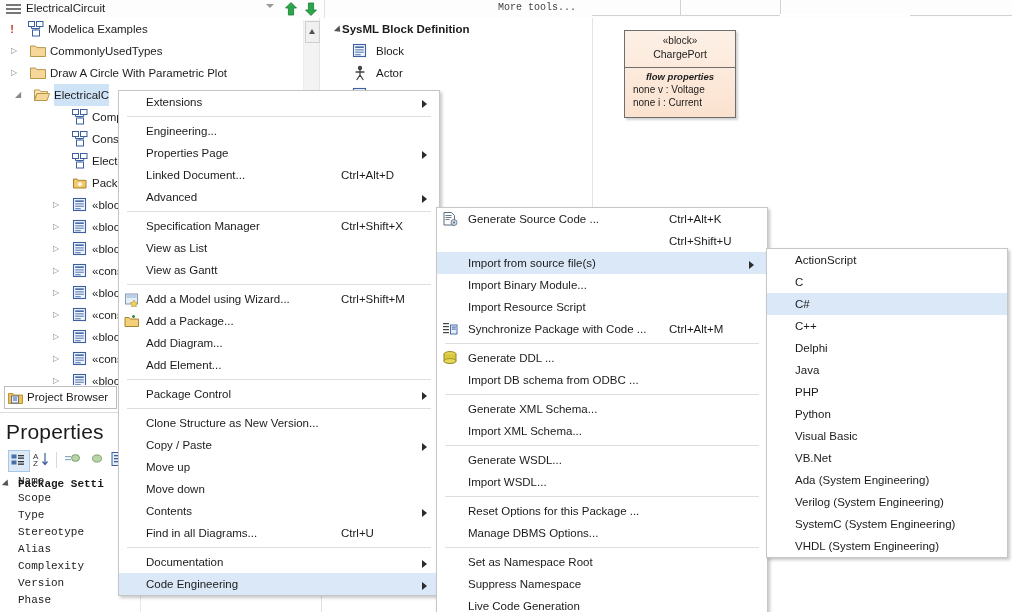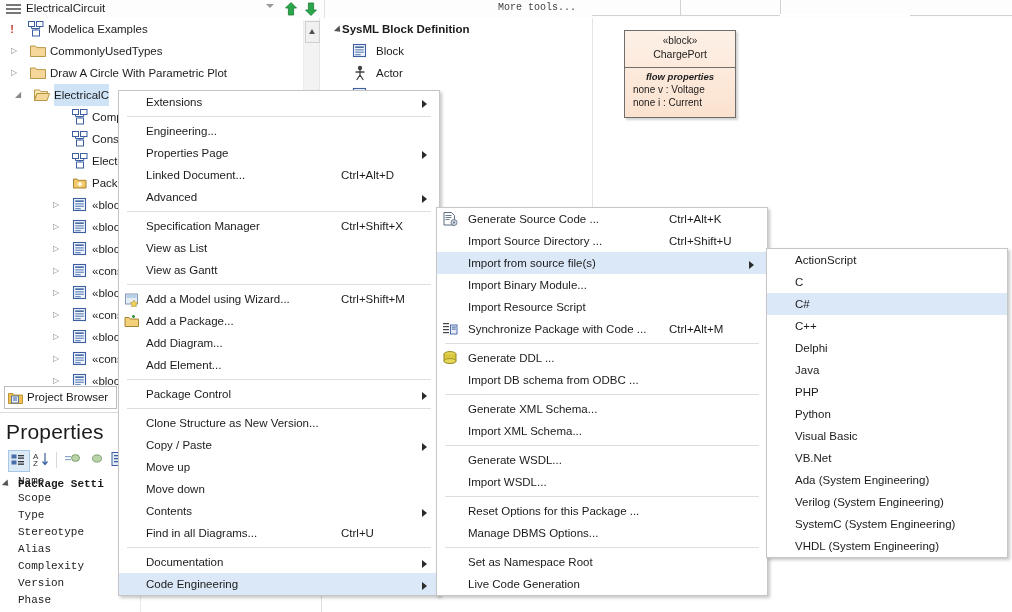--- a/index.html
+++ b/index.html
@@ -687,21 +687,20 @@
             <rect x="3.5" y="6" width="6" height="1" fill="#6a7b8e"></rect>
             <rect x="3.5" y="8" width="4" height="1" fill="#6a7b8e"></rect>
             <circle cx="12" cy="11.5" r="3" fill="#cfd8e2" stroke="#5b6b7e" stroke-width="0.8"></circle>
             <circle cx="12" cy="11.5" r="1" fill="#5b6b7e"></circle>
           </svg>
         </span>
         <span class="mlabel">Generate Source Code ...</span>
         <span class="maccel">Ctrl+Alt+K</span>
       </div>
       <div class="mi">
-        <span class="mlabel">Import Source Directory ...</span>
         <span class="maccel">Ctrl+Shift+U</span>
       </div>
       <div class="mi hl">
         <span class="mlabel">Import from source file(s)</span>
         <span class="marrow"></span>
       </div>
       <div class="mi">
         <span class="mlabel">Import Binary Module...</span>
       </div>
       <div class="mi">
@@ -755,20 +754,23 @@
         <span class="mlabel">Reset Options for this Package ...</span>
       </div>
       <div class="mi">
         <span class="mlabel">Manage DBMS Options...</span>
       </div>
       <div class="msep"></div>
       <div class="mi">
         <span class="mlabel">Set as Namespace Root</span>
       </div>
       <div class="mi">
+        <span class="mlabel">Suppress Namespace</span>
+      </div>
+      <div class="mi">
         <span class="mlabel">Live Code Generation</span>
       </div>
     </div>
 </div>
 
 <div class="menu" id="menu3">
   <div id="menu3-items" style="position:relative;">
       <div class="mi">
         <span class="mlabel">ActionScript</span>
       </div>

